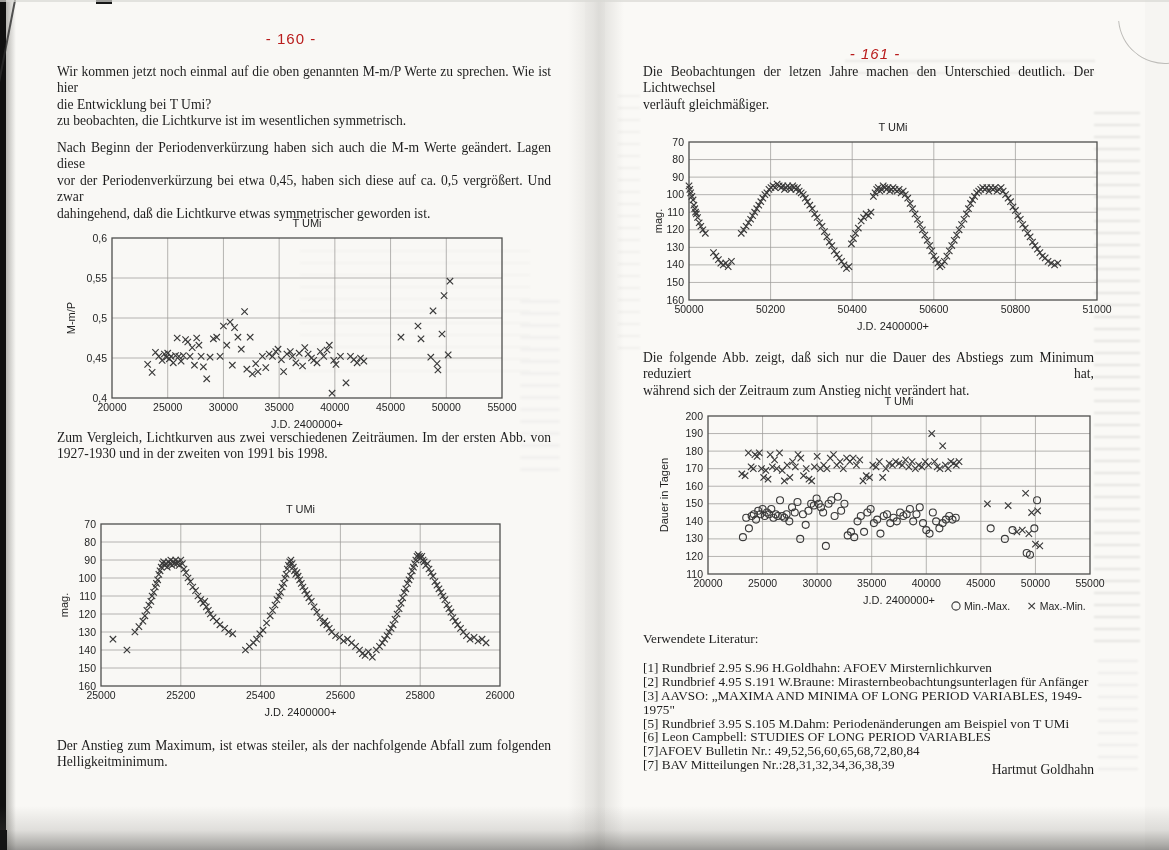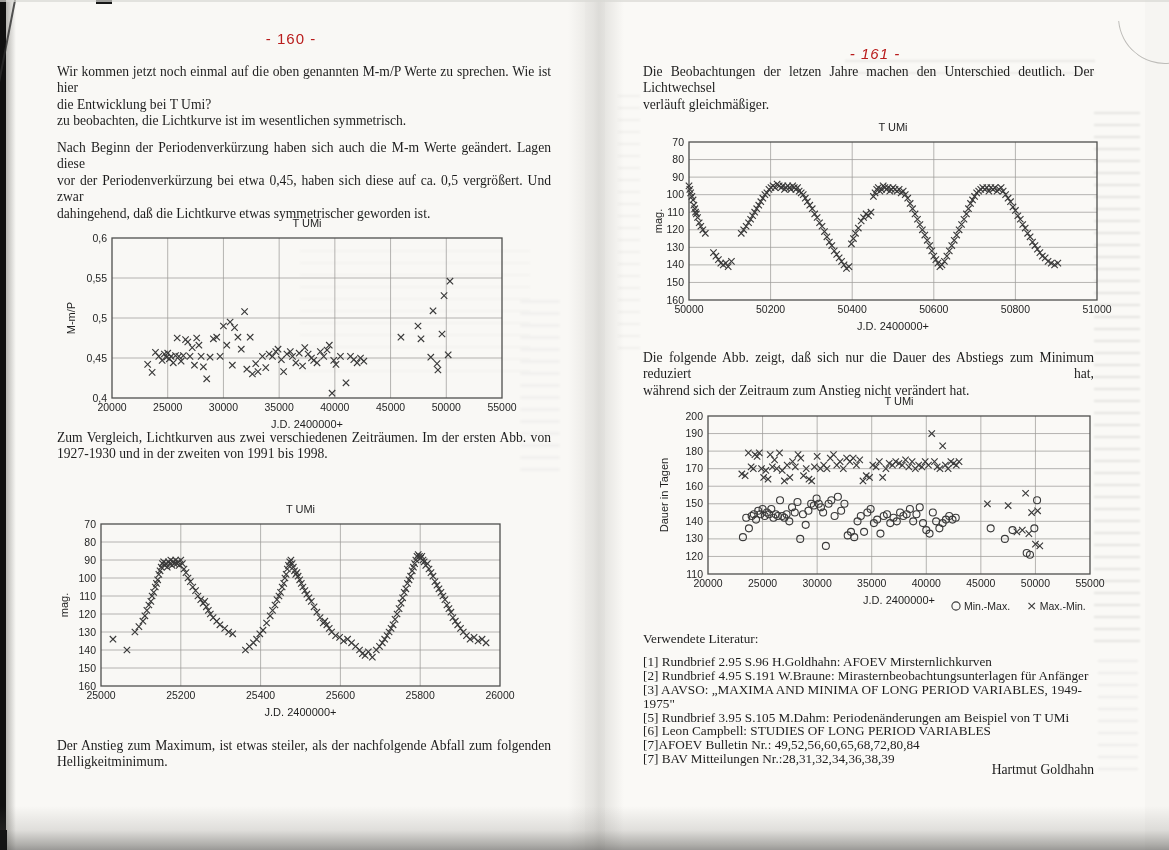--- a/index.html
+++ b/index.html
@@ -4,21 +4,21 @@
 <style>
   html,body{margin:0;padding:0;width:1169px;height:850px;overflow:hidden;background:#f6f5f2;}
   body{position:relative;font-family:"Liberation Serif",serif;color:#1c1c1c;}
   .abs{position:absolute;}
   .page{background:transparent;}
   .pagenum{font-family:"Liberation Sans",sans-serif;font-size:15px;letter-spacing:1px;text-align:center;color:#b91c1c;}
   .para{font-size:13.6px;line-height:16.4px;color:#1d1d1d;}
   .jl{text-align:justify;text-align-last:justify;}
   .ll{text-align:left;}
   .lit{font-size:13.2px;line-height:13.9px;color:#1d1d1d;}
-  .lit .hd{margin-bottom:9px;}
+  .lit .hd{margin-bottom:15px;}
   .sig{font-size:13.6px;text-align:right;padding-right:88px;}
   svg.chart{position:absolute;overflow:visible;}
   svg .grid{stroke:#9d9c99;stroke-width:0.75;}
   svg .frame{fill:none;stroke:#4f4f4d;stroke-width:1.3;}
   svg .tick{font:10.5px "Liberation Sans",sans-serif;fill:#262626;}
   svg .ctitle{font:11px "Liberation Sans",sans-serif;fill:#1f1f1f;}
   svg .clabel{font:11px "Liberation Sans",sans-serif;fill:#1f1f1f;}
   svg .mx{stroke:#3a3a3a;stroke-width:1.15;fill:none;}
   svg .mo{fill:none;stroke:#3a3a3a;stroke-width:1.1;}
   .ghost{position:absolute;background:repeating-linear-gradient(180deg, rgba(108,108,105,.17) 0 2.5px, rgba(0,0,0,0) 2.5px 12px);filter:blur(1.2px);}

